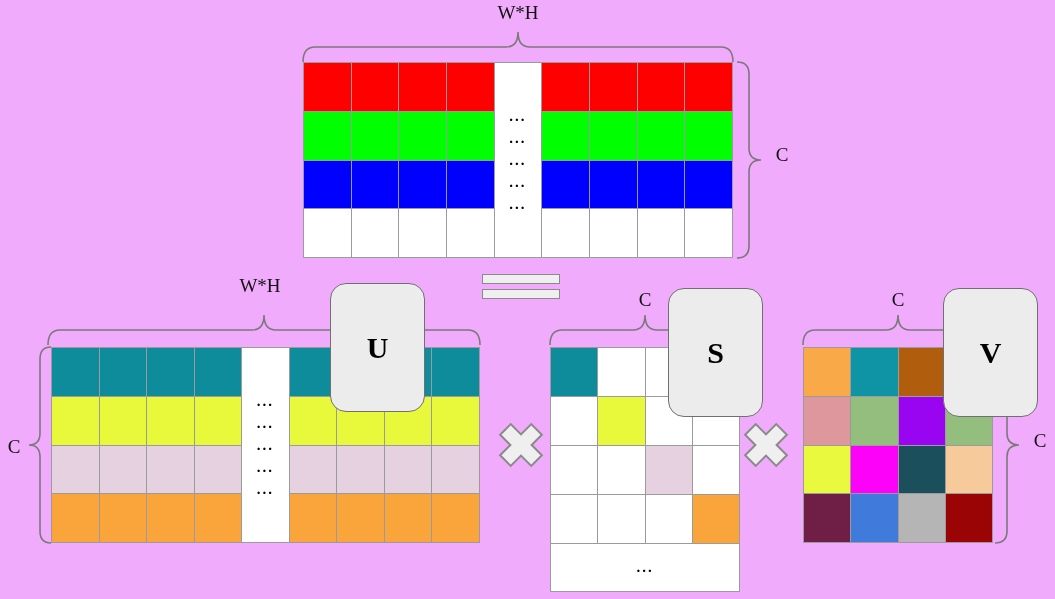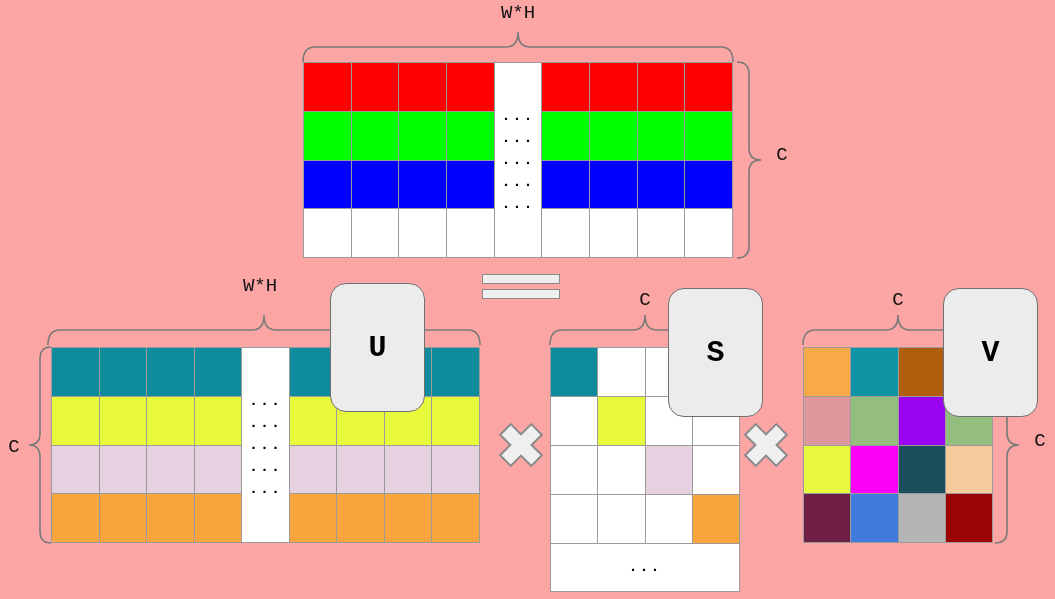--- a/index.html
+++ b/index.html
@@ -1,18 +1,18 @@
 <!DOCTYPE html>
 <html><head>
 <meta charset="utf-8">
 <style>
   html,body{margin:0;padding:0;background:#fff;}
   .stage{
-    position:relative;width:1055px;height:599px;background:#fca5a5;
-    font-family:Liberation Mono, monospace;overflow:hidden;
+    position:relative;width:1055px;height:599px;background:#f0abfc;
+    font-family:Liberation Serif, serif;overflow:hidden;
     --grid:#9B9B9B; --cardfill:#ECECEC; --cardborder:#707070;
     --opfill:#EFEFEF; --opborder:#8A8A8A; --brace:#7A7A7A; --text:#111111;
   }
   .lbl{position:absolute;font-size:19px;color:var(--text);text-align:center;white-space:nowrap;}
   .matrix{position:absolute;background:var(--grid);border:1px solid var(--grid);box-sizing:border-box;}
   .grid9{display:grid;grid-template-columns:repeat(9,1fr);grid-template-rows:repeat(4,1fr);gap:1px;width:100%;height:100%;}
   .grid4{display:grid;grid-template-columns:repeat(4,1fr);grid-template-rows:repeat(4,1fr);gap:1px;width:100%;}
   .cell{width:100%;height:100%;}
   .dots-col{position:absolute;top:0;bottom:0;background:#fff;display:flex;flex-direction:column;
     justify-content:center;align-items:center;gap:9px;}

